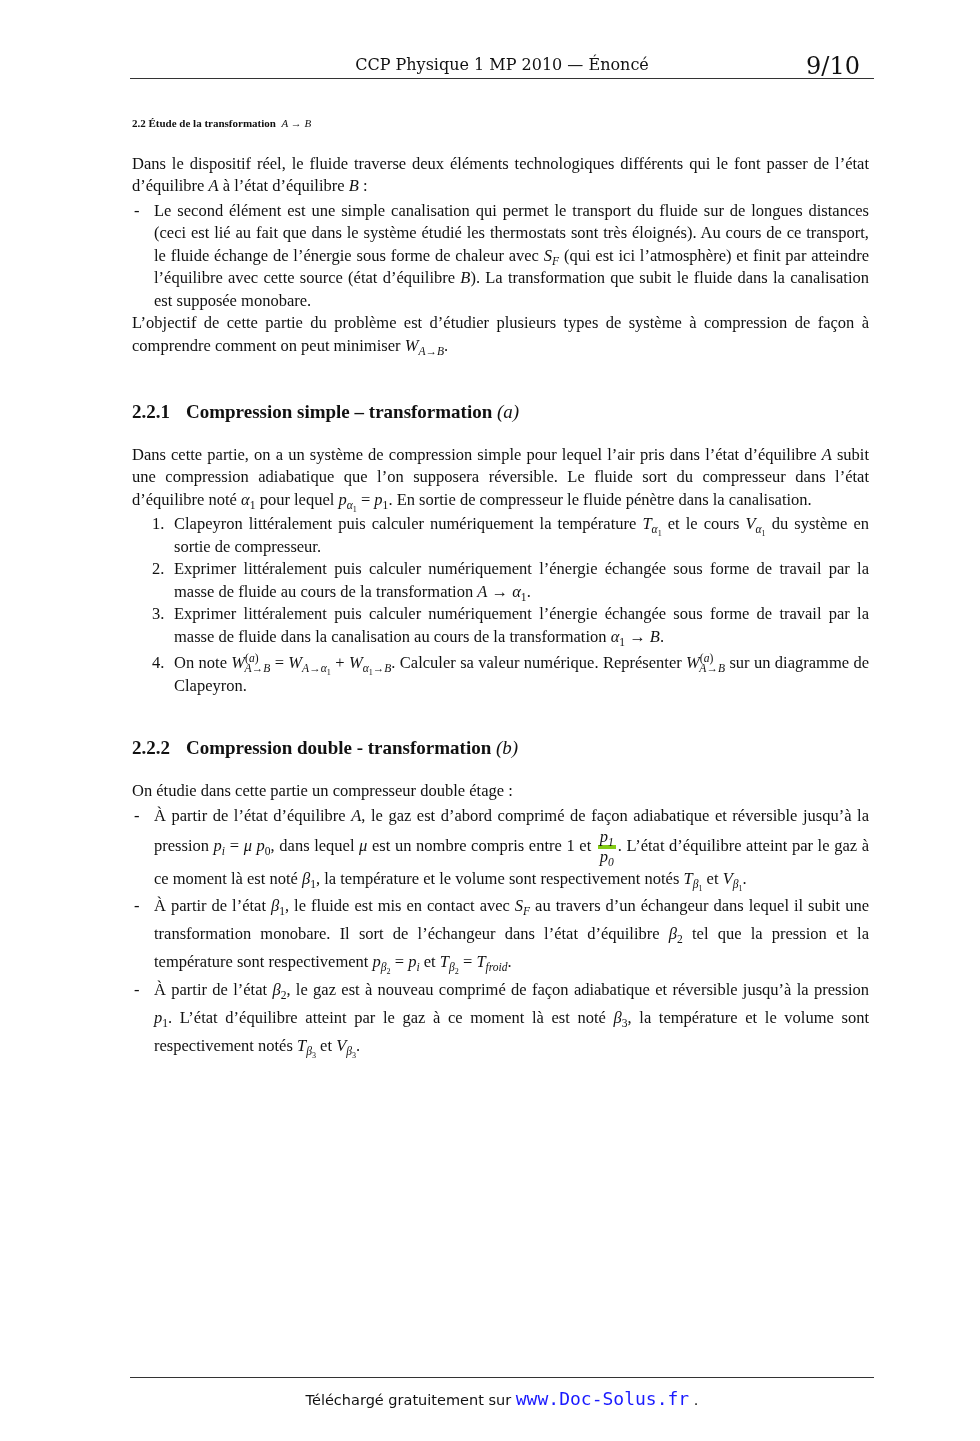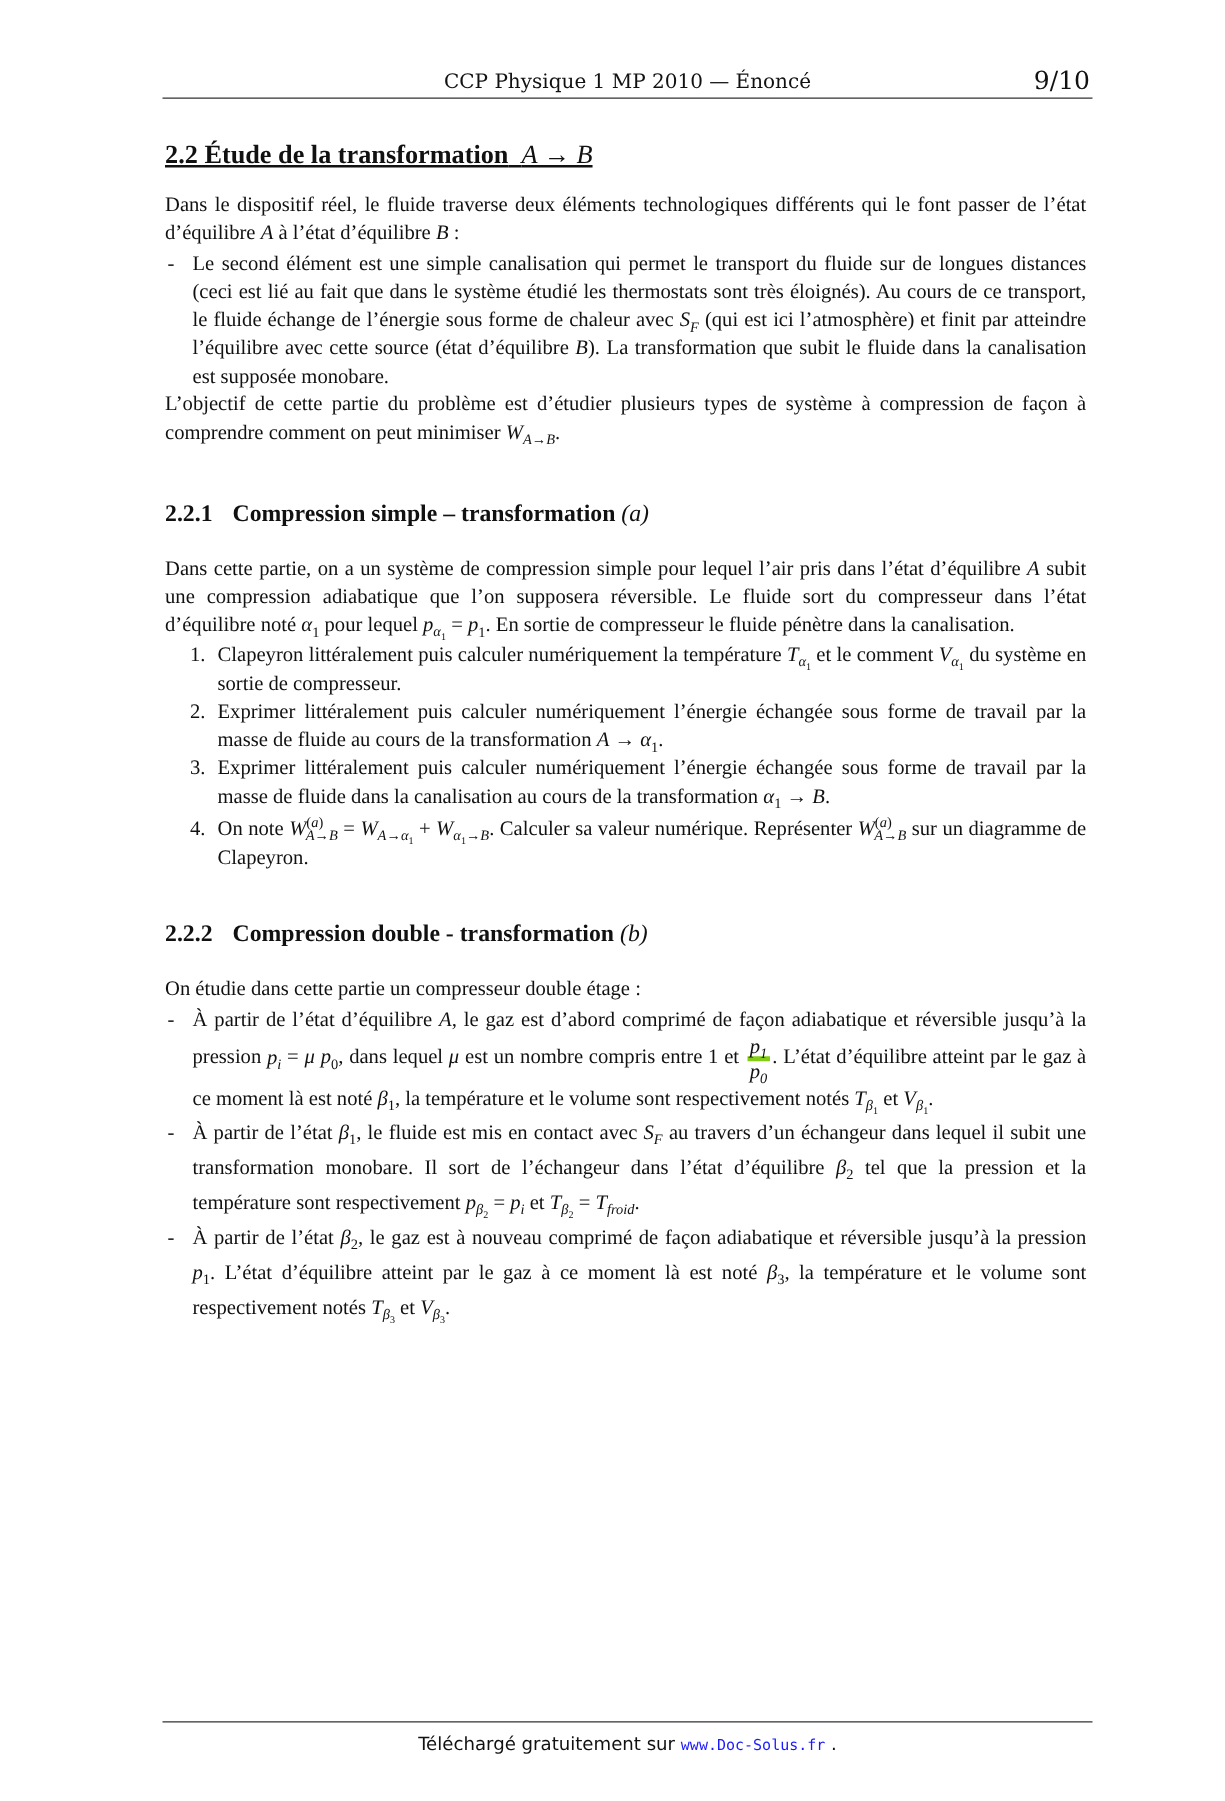--- a/index.html
+++ b/index.html
@@ -1,38 +1,38 @@
 <!DOCTYPE html>
 <html><head>
 <meta charset="utf-8">
 <style>
   html, body { margin:0; padding:0; background:#ffffff; }
   body { width:980px; height:1441px; position:relative; overflow:hidden; color:#111; }
   .page { position:absolute; left:0; top:0; width:776px; height:1441px; }
   .header { position:absolute; left:130px; top:52px; width:744px; height:26px; border-bottom:1.5px solid #333; }
   .header .title { position:absolute; left:0; right:0; text-align:center; top:3px; font-size:16px; font-family:"DejaVu Serif",serif; }
-  .header .pnum { position:absolute; right:2px; top:0; font-size:20px; font-family:"DejaVu Serif",serif; }
+  .header .pnum { position:absolute; right:14px; top:0; font-size:24px; font-family:"DejaVu Serif",serif; }
   .content { position:absolute; left:132px; top:112px; width:737px; font-family:"Liberation Serif",serif; font-size:16.5px; line-height:22.5px; text-align:justify; }
-  h2 { font-size:21px; font-weight:bold; margin:0;text-decoration:underline; }
+  h2 { font-size:11px; font-weight:bold; margin:0; }
   h3 { font-size:19px; font-weight:bold; margin:0; }
   .secnum { display:inline-block; width:54px; }
   i, .m { font-style:italic; }
   p { margin:0; }
   .dash { position:relative; padding-left:22px; }
   .dash::before { content:"-"; position:absolute; left:2px; top:0; }
   .num { position:relative; padding-left:42px; }
   .num .n { position:absolute; left:20px; }
   sub { font-size:70%; line-height:0; }
   sup { font-size:70%; line-height:0; }
   .frac { display:inline-block; vertical-align:middle; text-align:center; font-style:italic; line-height:16px; margin:0 2px; }
   .frac .t { display:block; border-bottom:4px solid #84cc16; padding:0 2px; }
   .frac .b { display:block; padding:0 2px; }
   .footer { position:absolute; left:130px; top:1377px; width:744px; border-top:1px solid #333; }
   .footer .txt { text-align:center; margin-top:10px; font-family:"DejaVu Sans",sans-serif; font-size:14.5px; }
-  .footer .link { font-family:"DejaVu Sans Mono",monospace; font-size:12px; color:#1a1aff; }
+  .footer .link { font-family:"DejaVu Sans Mono",monospace; font-size:18px; color:#1a1aff; }
 </style>
 </head>
 <body>
 
 <div class="page">
 
   <div class="header">
     <div class="title">CCP Physique 1 MP 2010 — Énoncé</div>
     <div class="pnum">9/10</div>
   </div>
@@ -47,21 +47,21 @@
 
 
     <p class="dash" style="margin-top:2px"><span>Le second élément est une simple canalisation qui permet le transport du fluide sur de longues distances (ceci est lié au fait que dans le système étudié les thermostats sont très éloignés). Au cours de ce transport, le fluide échange de l’énergie sous forme de chaleur avec </span><i>S<sub>F</sub></i><span> (qui est ici l’atmosphère) et finit par atteindre l’équilibre avec cette source (état d’équilibre </span><i>B</i><span>). La transformation que subit le fluide dans la canalisation est supposée monobare.</span></p>
 
     <p><span>L’objectif de cette partie du problème est d’étudier plusieurs types de système à compression de façon à comprendre comment on peut minimiser </span><i>W</i><sub><i>A</i>→<i>B</i></sub>.</p>
 
     <h3 style="margin-top:44px"><span class="secnum">2.2.1</span><span>Compression simple – transformation </span><i style="font-weight:normal">(a)</i></h3>
 
     <p style="margin-top:20px"><span>Dans cette partie, on a un système de compression simple pour lequel l’air pris dans l’état d’équilibre </span><i>A</i><span> subit une compression adiabatique que l’on supposera réversible. Le fluide sort du compresseur dans l’état d’équilibre noté </span><i>α</i><sub>1</sub><span> pour lequel </span><i>p</i><sub><i>α</i><sub>1</sub></sub> = <i>p</i><sub>1</sub><span>. En sortie de compresseur le fluide pénètre dans la canalisation.</span></p>
 
-    <p class="num" style="margin-top:2px"><span class="n">1.</span><span>Clapeyron littéralement puis calculer numériquement la température </span><i>T</i><sub><i>α</i><sub>1</sub></sub><span> et le comment </span><i>V</i><sub><i>α</i><sub>1</sub></sub><span> du système en sortie de compresseur.</span></p>
+    <p class="num" style="margin-top:2px"><span class="n">1.</span><span>Clapeyron littéralement puis calculer numériquement la température </span><i>T</i><sub><i>α</i><sub>1</sub></sub><span> et le cours </span><i>V</i><sub><i>α</i><sub>1</sub></sub><span> du système en sortie de compresseur.</span></p>
 
     <p class="num"><span class="n">2.</span><span>Exprimer littéralement puis calculer numériquement l’énergie échangée sous forme de travail par la masse de fluide au cours de la transformation </span><i>A</i> → <i>α</i><sub>1</sub>.</p>
 
     <p class="num"><span class="n">3.</span><span>Exprimer littéralement puis calculer numériquement l’énergie échangée sous forme de travail par la masse de fluide dans la canalisation au cours de la transformation </span><i>α</i><sub>1</sub> → <i>B</i>.</p>
 
     <p class="num" style="margin-top:4px"><span class="n">4.</span><span>On note </span><i>W</i><sup>(<i>a</i>)</sup><sub style="margin-left:-14px"><i>A</i>→<i>B</i></sub> = <i>W</i><sub><i>A</i>→<i>α</i><sub>1</sub></sub> + <i>W</i><sub><i>α</i><sub>1</sub>→<i>B</i></sub><span>. Calculer sa valeur numérique. Représenter </span><i>W</i><sup>(<i>a</i>)</sup><sub style="margin-left:-14px"><i>A</i>→<i>B</i></sub><span> sur un diagramme de Clapeyron.</span></p>
 
     <h3 style="margin-top:40px"><span class="secnum">2.2.2</span><span>Compression double - transformation </span><i style="font-weight:normal">(b)</i></h3>
 
     <p style="margin-top:20px">On étudie dans cette partie un compresseur double étage :</p>

